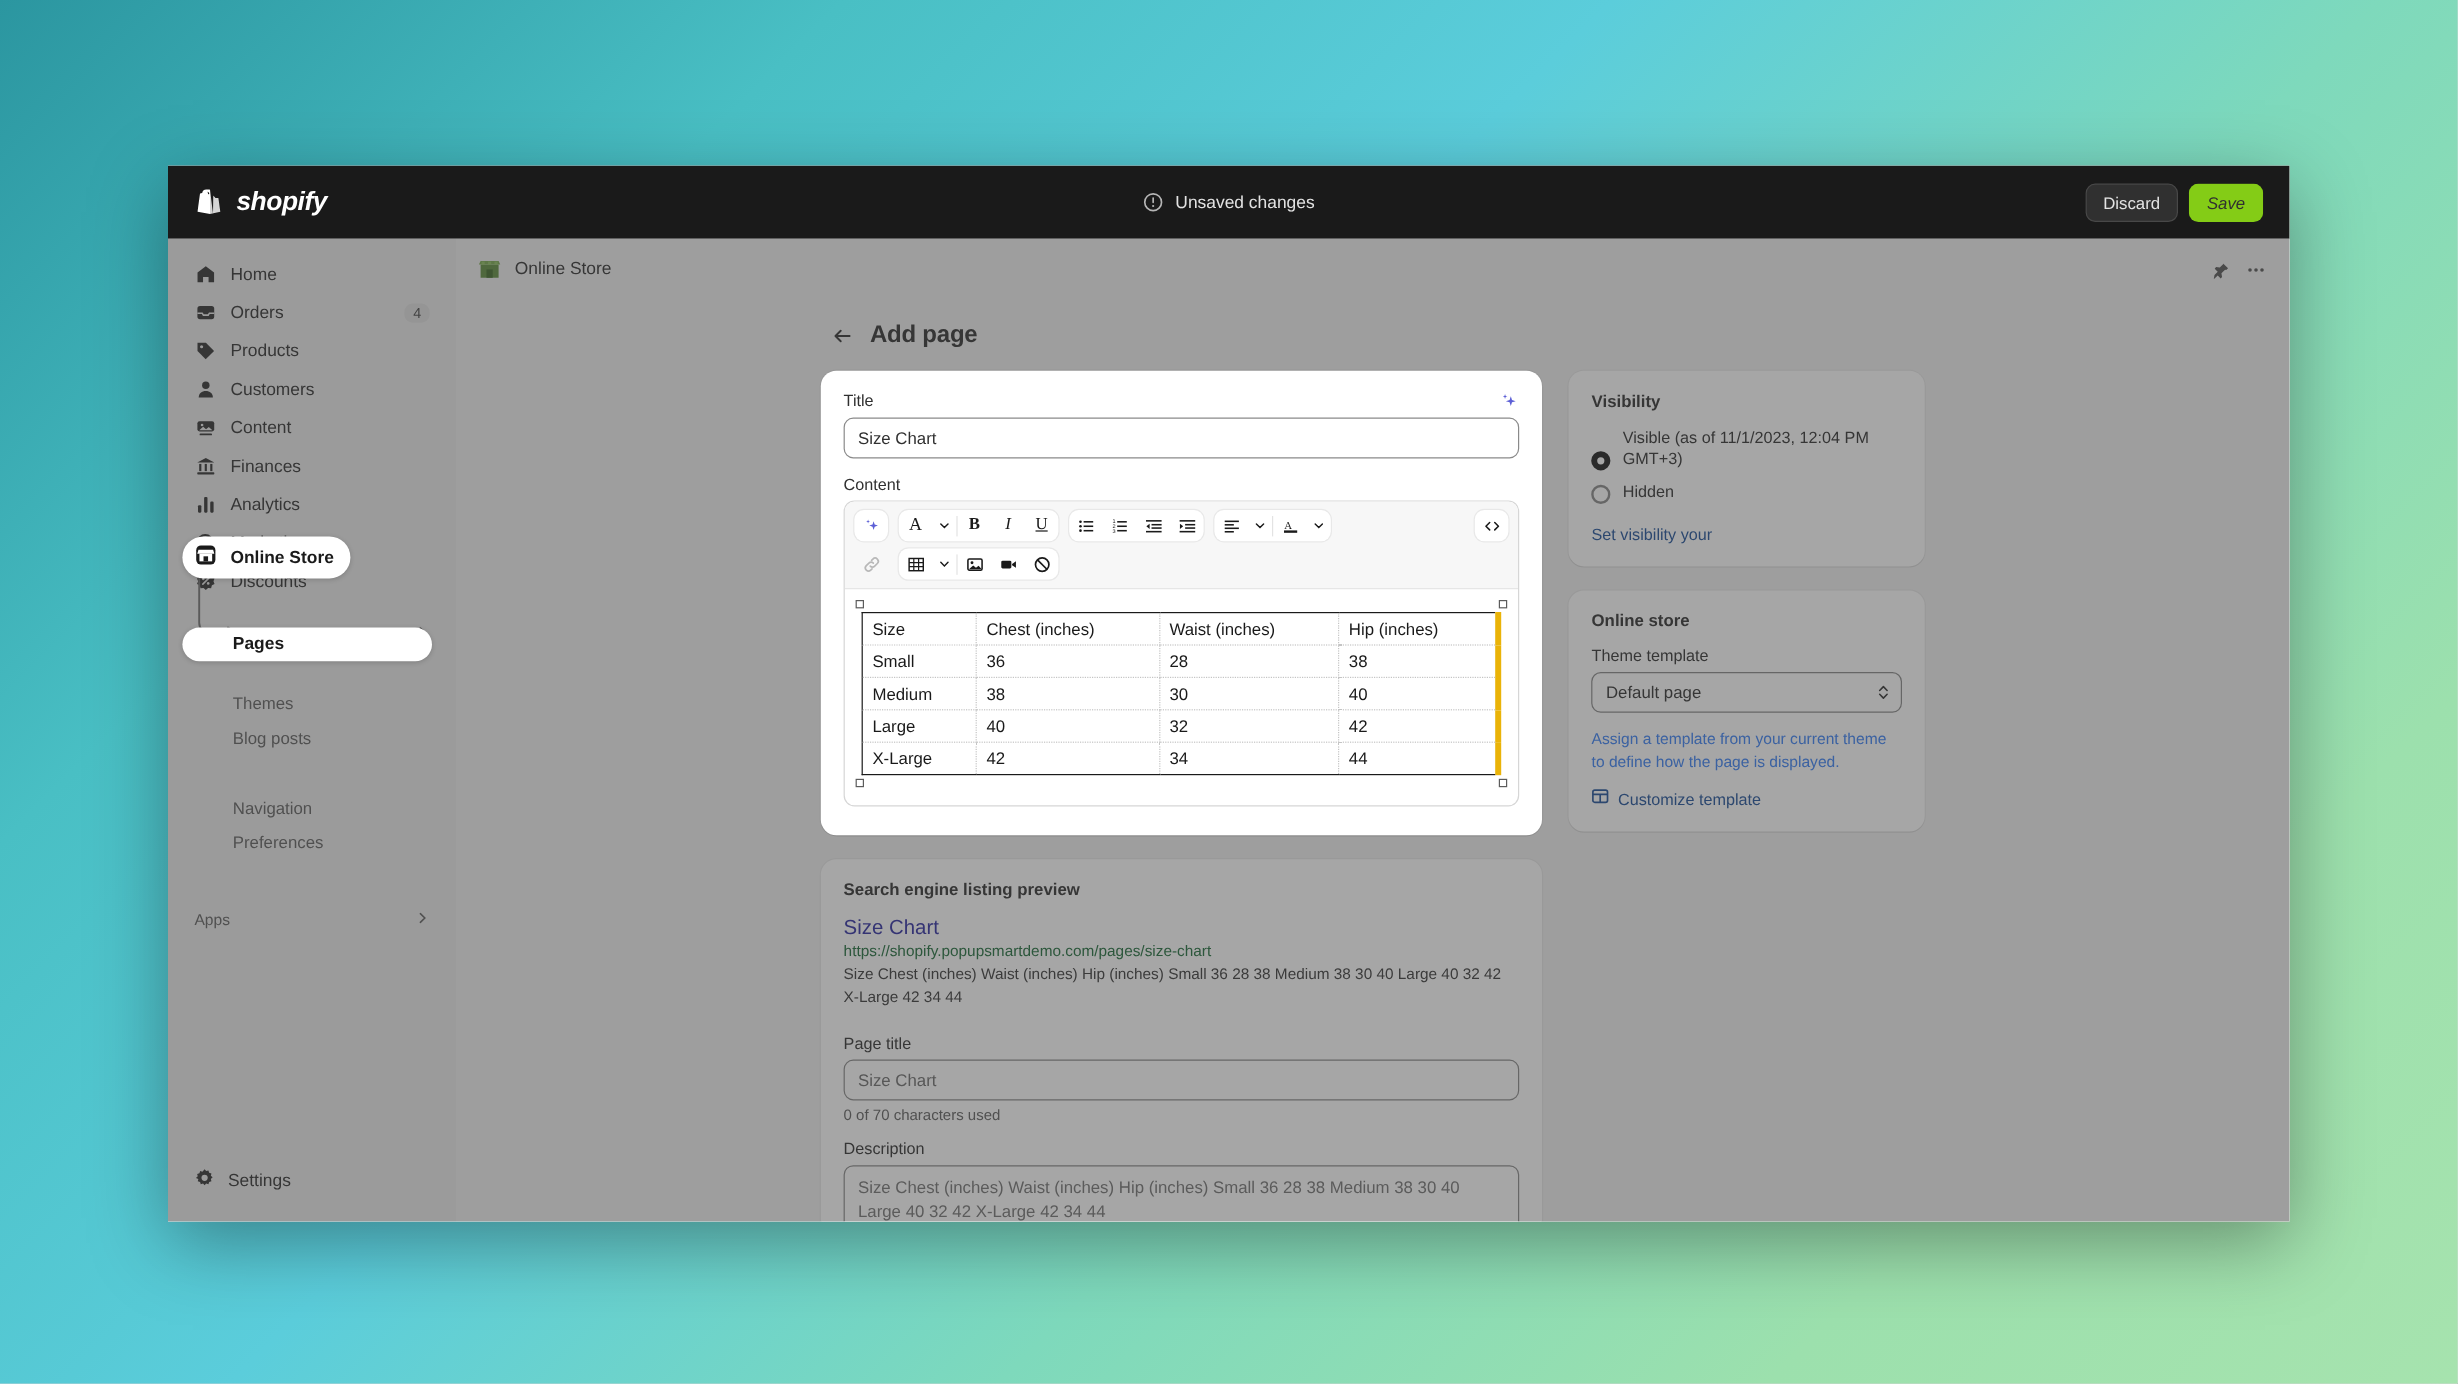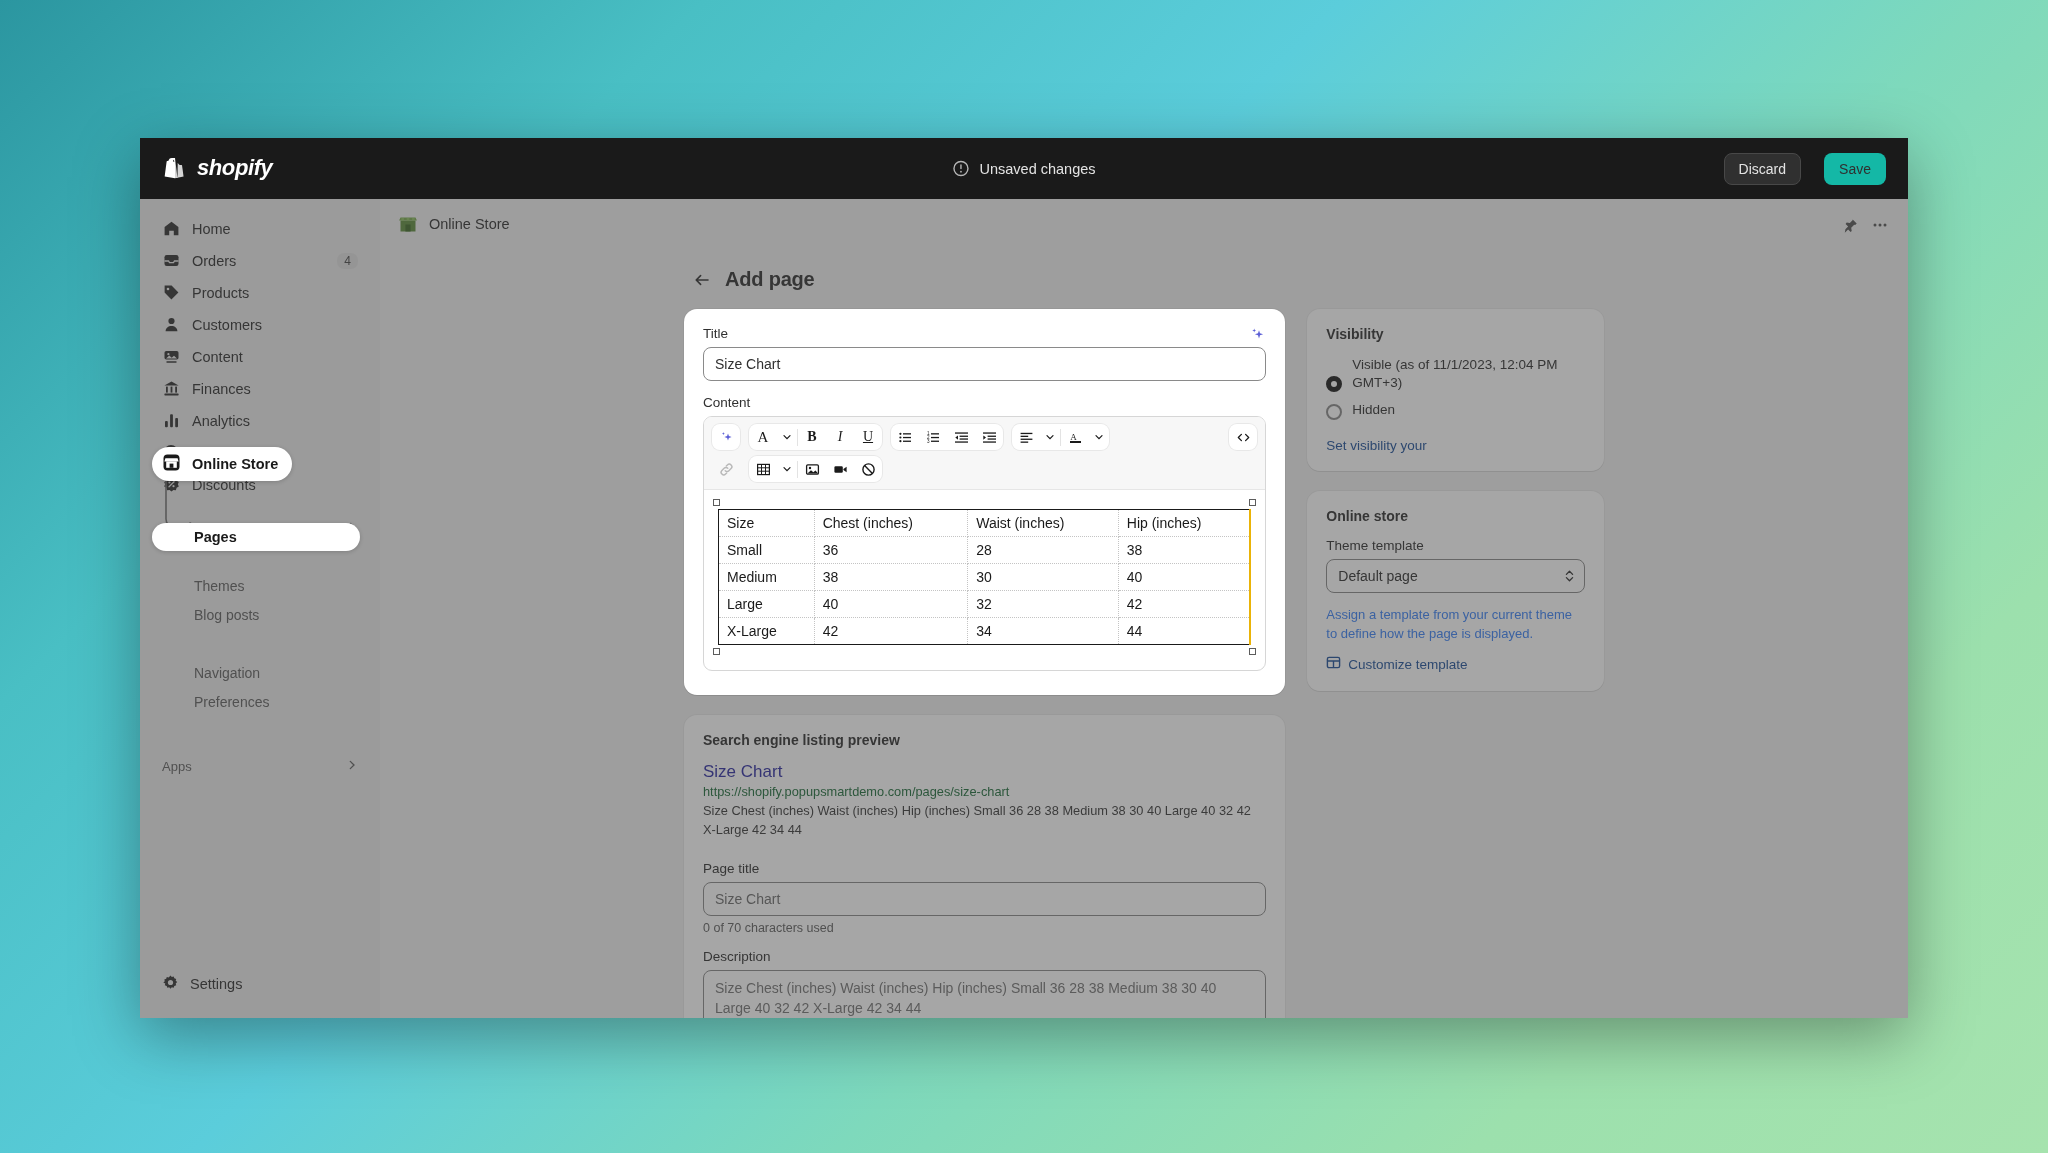--- a/index.html
+++ b/index.html
@@ -27,27 +27,27 @@
   #brand { display: flex; align-items: flex-start; gap: 9px; width: 230px; }
   .shop-bag { width: 26px; height: 27px; position: relative; }
   .shop-bag svg { display: block; }
   #brand-word { color: #fff; font-size: 22px; font-style: italic; font-weight: bold; letter-spacing: -.4px; }
   #unsaved-wrap {
     position: absolute; left: 50%; transform: translateX(-50%);
     display: flex; align-items: center; gap: 10px;
   }
   #unsaved-text { color: #e3e3e3; font-size: 14.5px; }
   .warn-ico { width: 17px; height: 17px; }
-  #topbar-actions { position: absolute; right: 22px; display: flex; gap: 23px; justify-content: center; }
+  #topbar-actions { position: absolute; right: 22px; display: flex; gap: 9px; justify-content: center; }
   .tb-btn {
     border-radius: 8px; font-size: 14px; padding: 8px 14px;
     border: 1px solid transparent; cursor: pointer; line-height: 1;
   }
   #discard-btn { background: #303030; color: #e3e3e3; border-color: #484848; }
-  #save-btn { background: #14b8a6; color: #303030; font-weight: 400; }
+  #save-btn { background: #84cc16; color: #303030; font-weight: 400; font-style: italic; }
 
   
   #body-row { display: flex; height: 819px; position: relative; border-radius: 10px; }
 
   
   #sidebar {
     width: 240px; background: #ebebeb; padding: 14px 12px 0 12px;
     position: relative; z-index: 3;
   }
   .nav-item {
@@ -141,21 +141,21 @@
   
   #editor-body { padding: 14px 14px 20px 14px; position: relative; min-height: 150px; }
   #tbl-wrap { position: relative; padding: 5px 0; }
   table#size-table { border-collapse: collapse; width: 100%; }
   table#size-table td {
     border: 1px dotted #c4c4c4; padding: 4px 8px;
     font-size: 14px; color: #1a1a1a; height: 27px;
   }
   table#size-table tr:first-child td { border-top: 1px solid #1a1a1a; }
   table#size-table td:first-child { border-left: 1px solid #1a1a1a; }
-  table#size-table td:last-child { border-right: 2px solid #eab308; }
+  table#size-table td:last-child { border-right: 5px solid #eab308; }
   table#size-table tr:last-child td { border-bottom: 1px solid #1a1a1a; }
   .sel-handle {
     position: absolute; width: 7px; height: 7px;
     background: #fff; border: 1px solid #5c5c5c;
   }
   .sel-handle.tl { left: -5px; top: -5px; }
   .sel-handle.tr { right: -5px; top: -5px; }
   .sel-handle.bl { left: -5px; bottom: -5px; }
   .sel-handle.br { right: -5px; bottom: -5px; }
 

